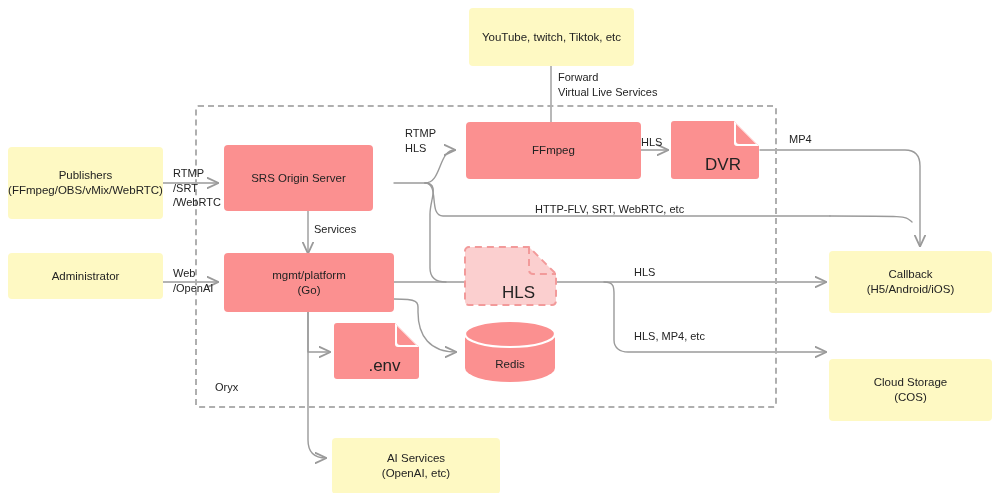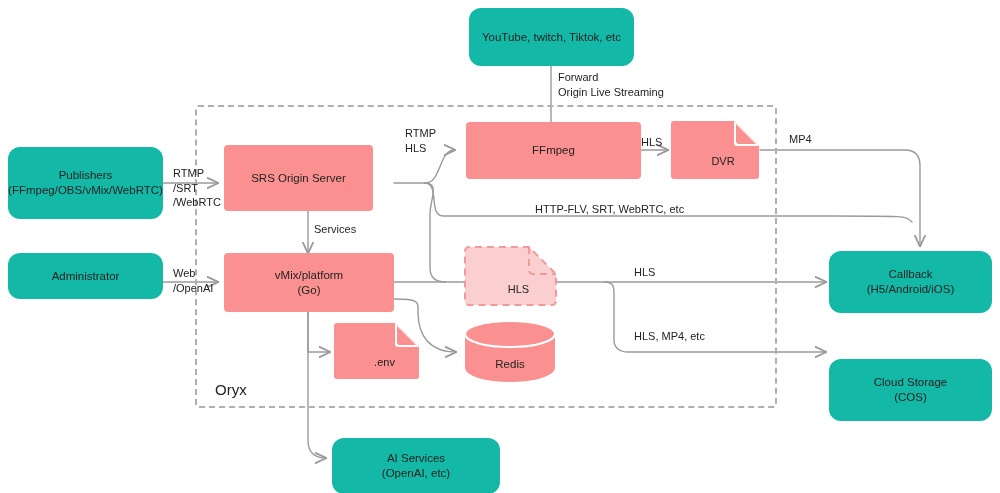--- a/index.html
+++ b/index.html
@@ -30,35 +30,35 @@
     justify-content: center;
     box-sizing: border-box;
     text-align: center;
     color: #232323;
     font-size: 11.5px;
     line-height: 15px;
     z-index: 3;
   }
   .node .line { display: block; white-space: nowrap; }
   .box-blue {
-    background: #14b8a6;
-    border-radius: 12px;
+    background: #fef9c3;
+    border-radius: 4px;
   }
   .box-red {
     background: #FB9090;
     border-radius: 4px;
     align-items: center;
   }
   .doc-wrap { position: absolute; z-index: 3; }
   .doc-label {
     position: absolute;
     left: 16px; right: 0;
     text-align: center;
     color: #232323;
-    font-size: 11px;
+    font-size: 17px;
     z-index: 4;
     pointer-events: none;
   }
   .cyl-wrap { position: absolute; z-index: 3; }
   .cyl-label {
     position: absolute;
     left: 0; right: 0;
     text-align: center;
     color: #232323;
     font-size: 11.5px;
@@ -67,21 +67,21 @@
   }
   .group-box {
     position: absolute;
     border: 2px dashed #AFAFAF;
     border-radius: 3px;
     box-sizing: border-box;
     z-index: 1;
   }
   .group-label {
     position: absolute;
-    font-size: 15px;
+    font-size: 11px;
     color: #232323;
     z-index: 2;
   }
   .edge-label {
     position: absolute;
     font-size: 11px;
     line-height: 14.5px;
     color: #232323;
     white-space: nowrap;
     z-index: 4;
@@ -164,21 +164,21 @@
   <div class="node box-blue" style="left:332px; top:430px; width:168px; height:56px;margin-top:8px;">
     <span class="line">AI Services</span>
     <span class="line">(OpenAI, etc)</span>
   </div>
 
   <div class="node box-red" style="left:224px; top:145px; width:149px; height:66px;">
     <span class="line">SRS Origin Server</span>
   </div>
 
   <div class="node box-red" style="left:224px; top:253px; width:170px; height:59px;">
-    <span class="line">vMix/platform</span>
+    <span class="line">mgmt/platform</span>
     <span class="line">(Go)</span>
   </div>
 
   <div class="node box-red" style="left:466px; top:122px; width:175px; height:57px;">
     <span class="line">FFmpeg</span>
   </div>
 
   <div class="doc-wrap" style="left:670px; top:120px; width:90px; height:60px;">
     <svg width="90" height="60" viewBox="0 0 90 60" xmlns="http://www.w3.org/2000/svg">
       <path d="M1,4 a3,3 0 0 1 3,-3 L64,1 L89,26 L89,56 a3,3 0 0 1 -3,3 L4,59 a3,3 0 0 1 -3,-3 Z" fill="#FB9090"></path>
@@ -226,21 +226,21 @@
 
   <div class="edge-label" style="left:405px; top:126px;">
     <div>RTMP</div>
     <div>HLS</div>
   </div>
 
   <div class="edge-label" style="left:314px; top:222px;">Services</div>
 
   <div class="edge-label" style="left:558px; top:70px;">
     <div>Forward</div>
-    <div>Origin Live Streaming</div>
+    <div>Virtual Live Services</div>
   </div>
 
   <div class="edge-label" style="left:641px; top:135px;">HLS</div>
 
   <div class="edge-label" style="left:789px; top:132px;">MP4</div>
 
   <div class="edge-label" style="left:535px; top:202px;">HTTP-FLV, SRT, WebRTC, etc</div>
 
   <div class="edge-label" style="left:634px; top:265px;">HLS</div>
 

